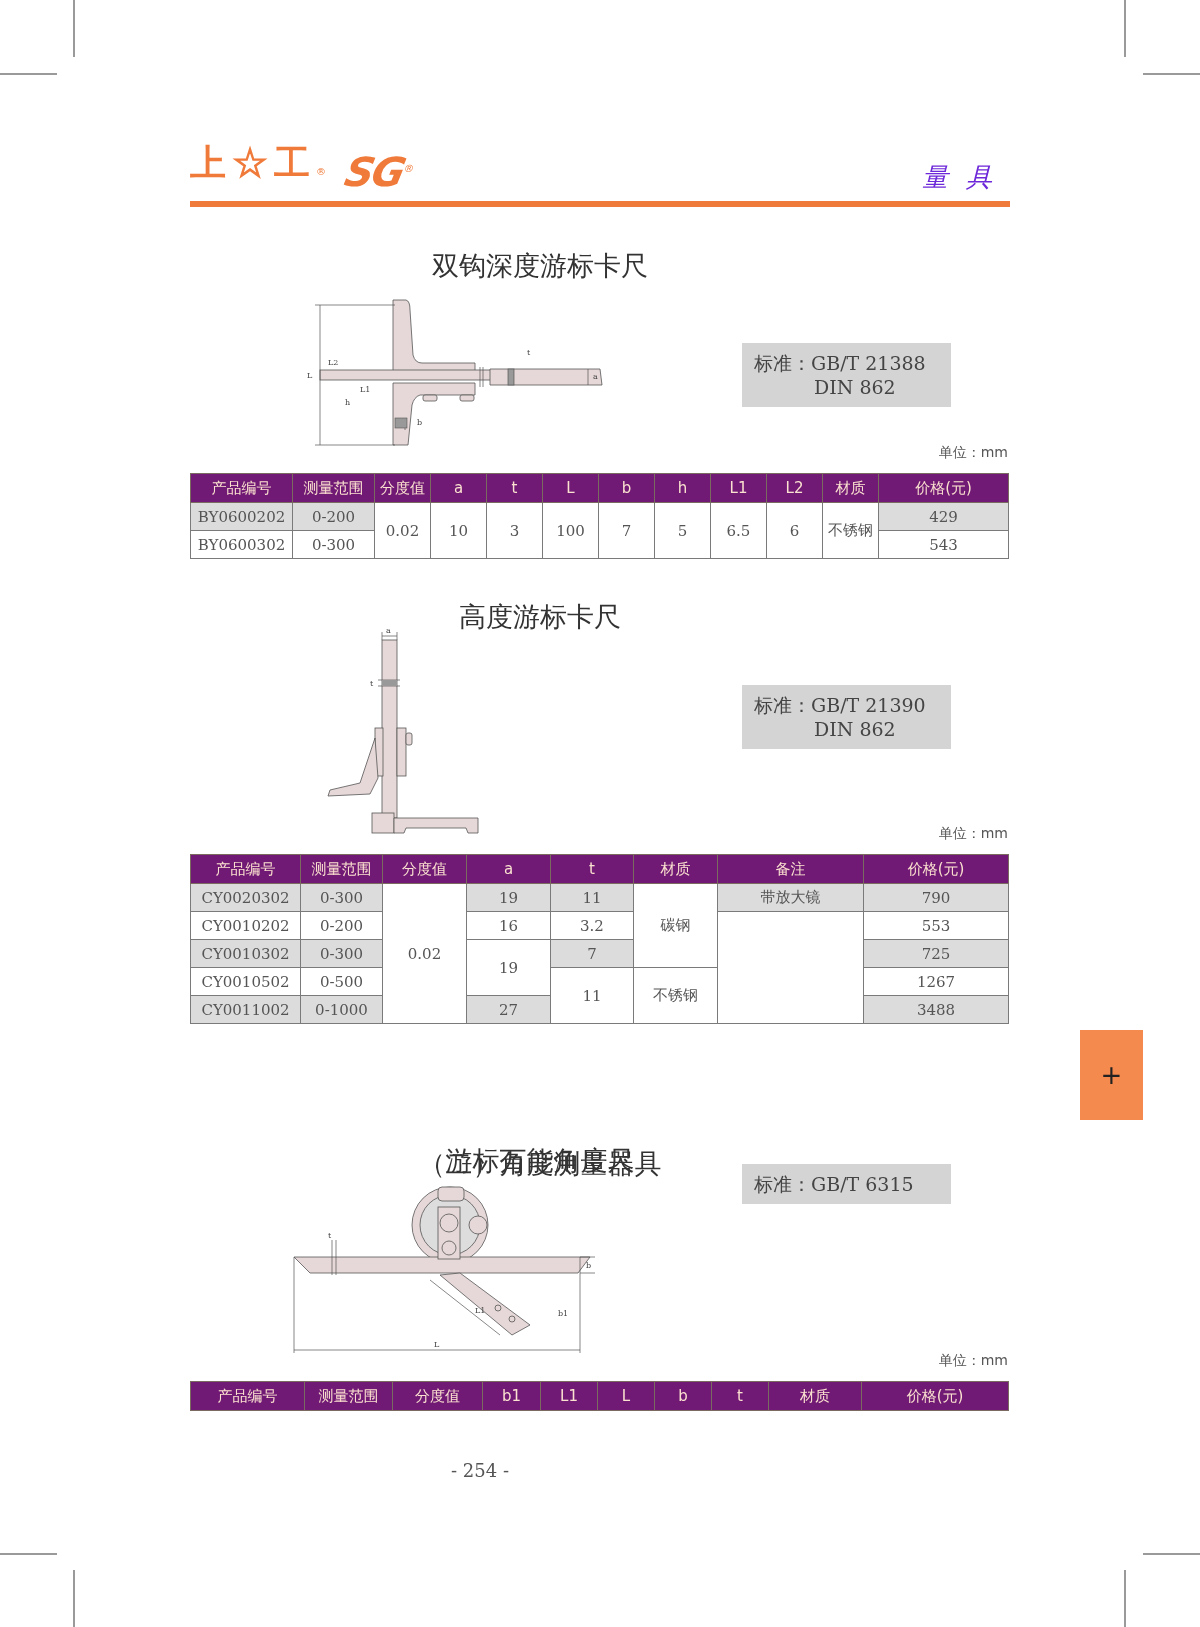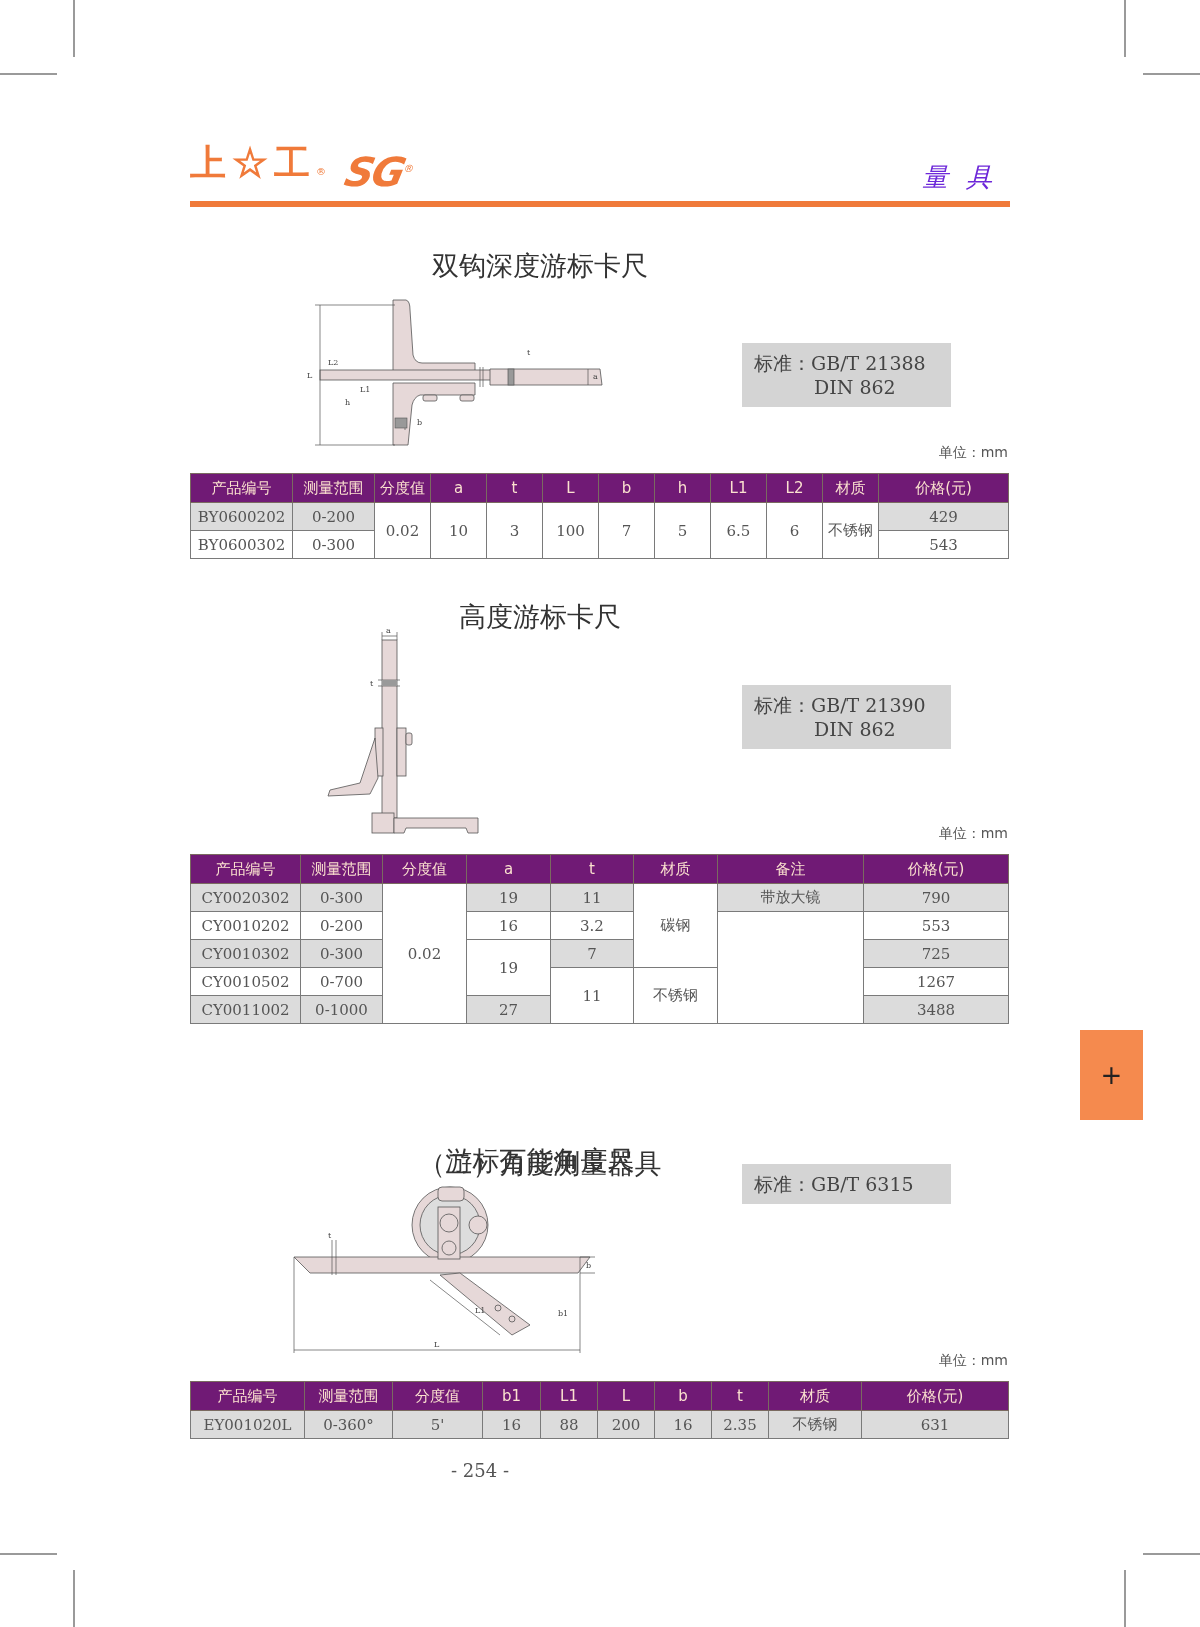--- a/index.html
+++ b/index.html
@@ -191,21 +191,21 @@
   </tr>
   <tr>
     <td class="g">CY0010302</td>
     <td class="g">0-300</td>
     <td rowspan="2">19</td>
     <td class="g">7</td>
     <td class="g">725</td>
   </tr>
   <tr>
     <td>CY0010502</td>
-    <td>0-700</td>
+    <td>0-500</td>
     <td rowspan="2">11</td>
     <td rowspan="2">不锈钢</td>
     <td>1267</td>
   </tr>
   <tr>
     <td class="g">CY0011002</td>
     <td class="g">0-1000</td>
     <td class="g">27</td>
     <td class="g">3488</td>
   </tr>
@@ -260,32 +260,20 @@
     <th style="width:88px">测量范围</th>
     <th style="width:90px">分度值</th>
     <th style="width:58px">b1</th>
     <th style="width:57px">L1</th>
     <th style="width:57px">L</th>
     <th style="width:57px">b</th>
     <th style="width:57px">t</th>
     <th style="width:93px">材质</th>
     <th>价格(元)</th>
   </tr>
-  <tr>
-    <td class="g">EY001020L</td>
-    <td class="g">0-360°</td>
-    <td class="g">5'</td>
-    <td class="g">16</td>
-    <td class="g">88</td>
-    <td class="g">200</td>
-    <td class="g">16</td>
-    <td class="g">2.35</td>
-    <td class="g">不锈钢</td>
-    <td class="g">631</td>
-  </tr>
 </tbody>
   </table>
 
 <div class="side-tab">
   <span>+</span>
 </div>
 
 <div class="page-number">- 254 -</div>
 
 </body></html>

